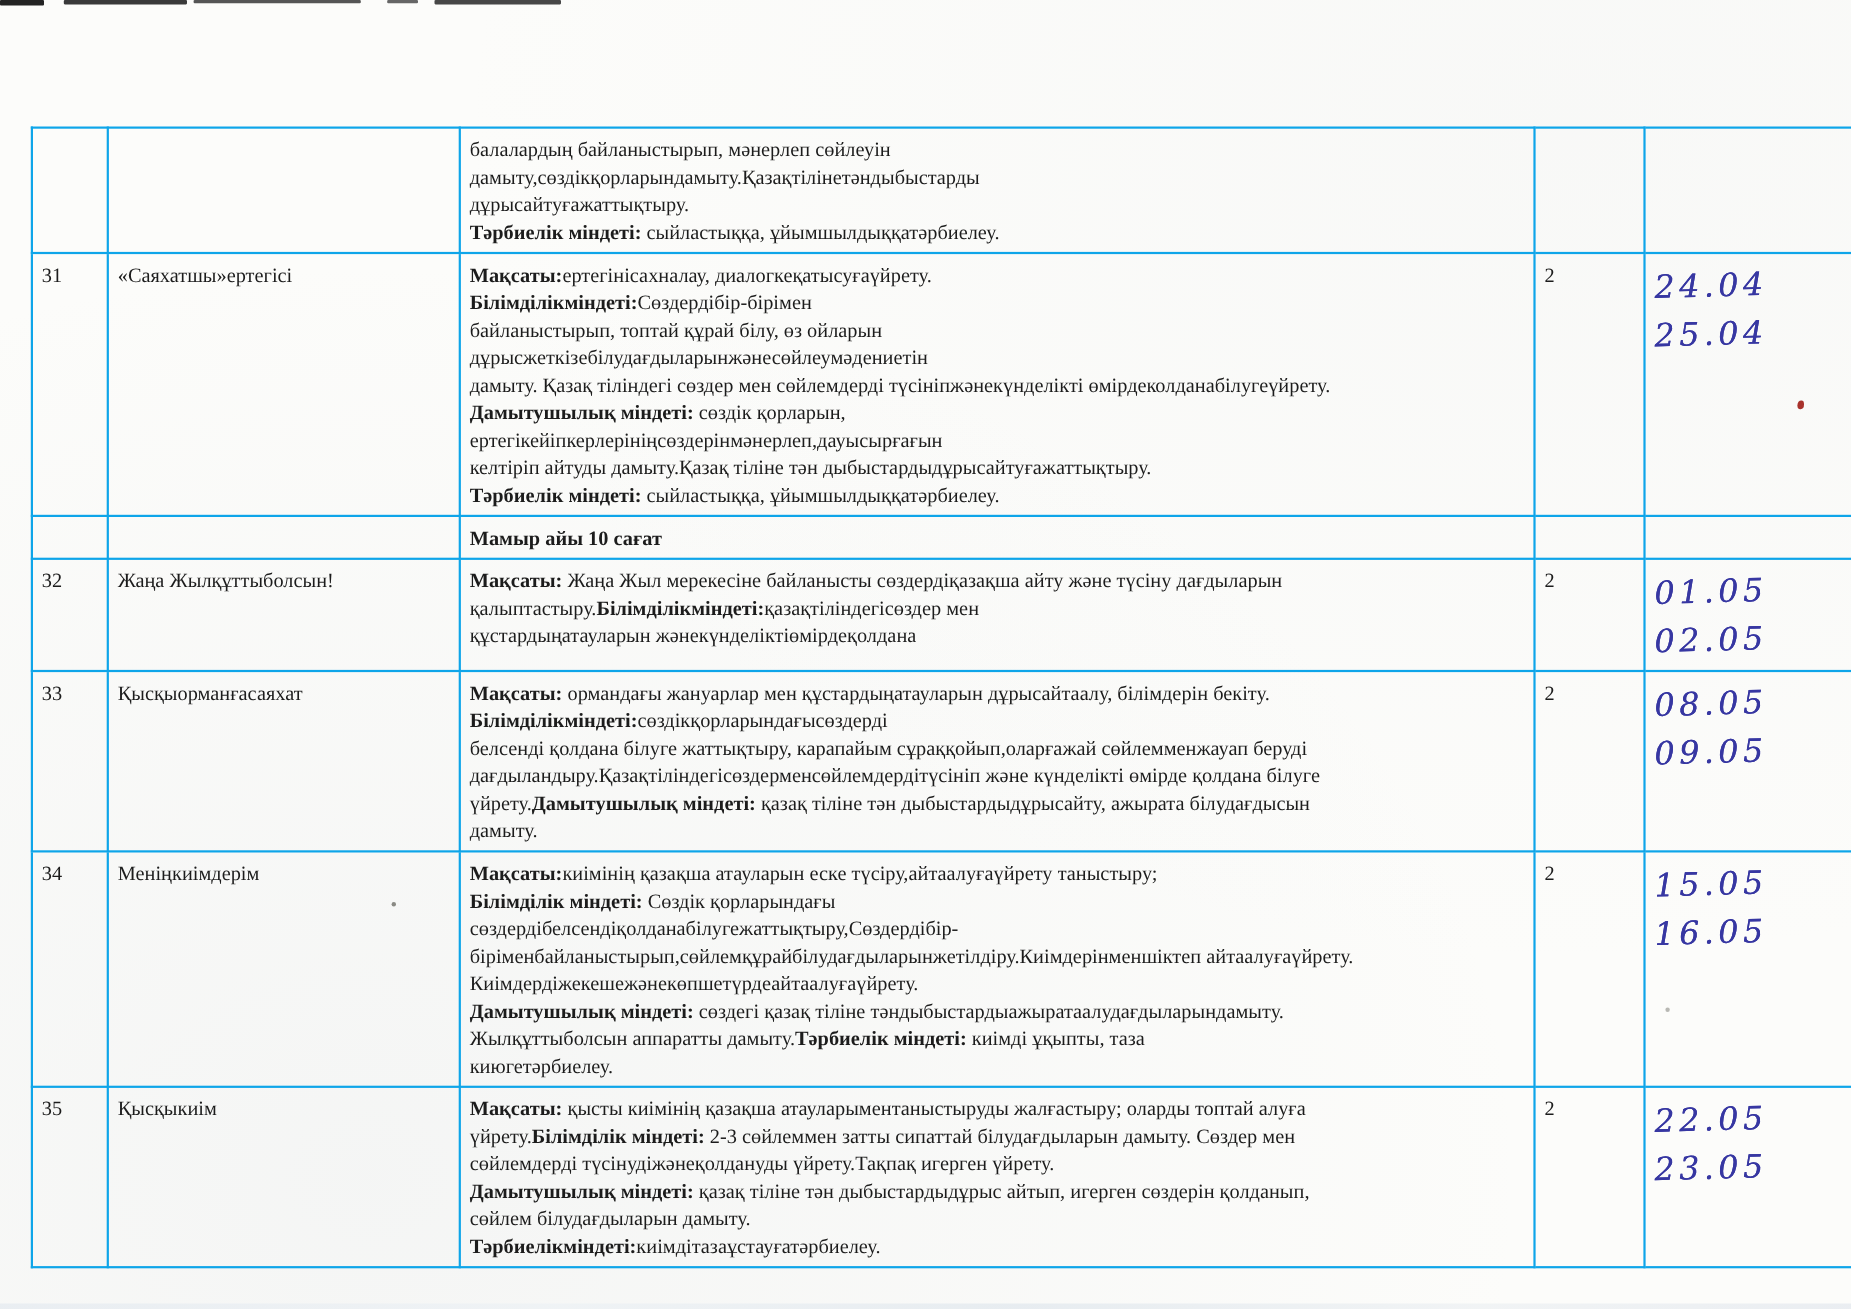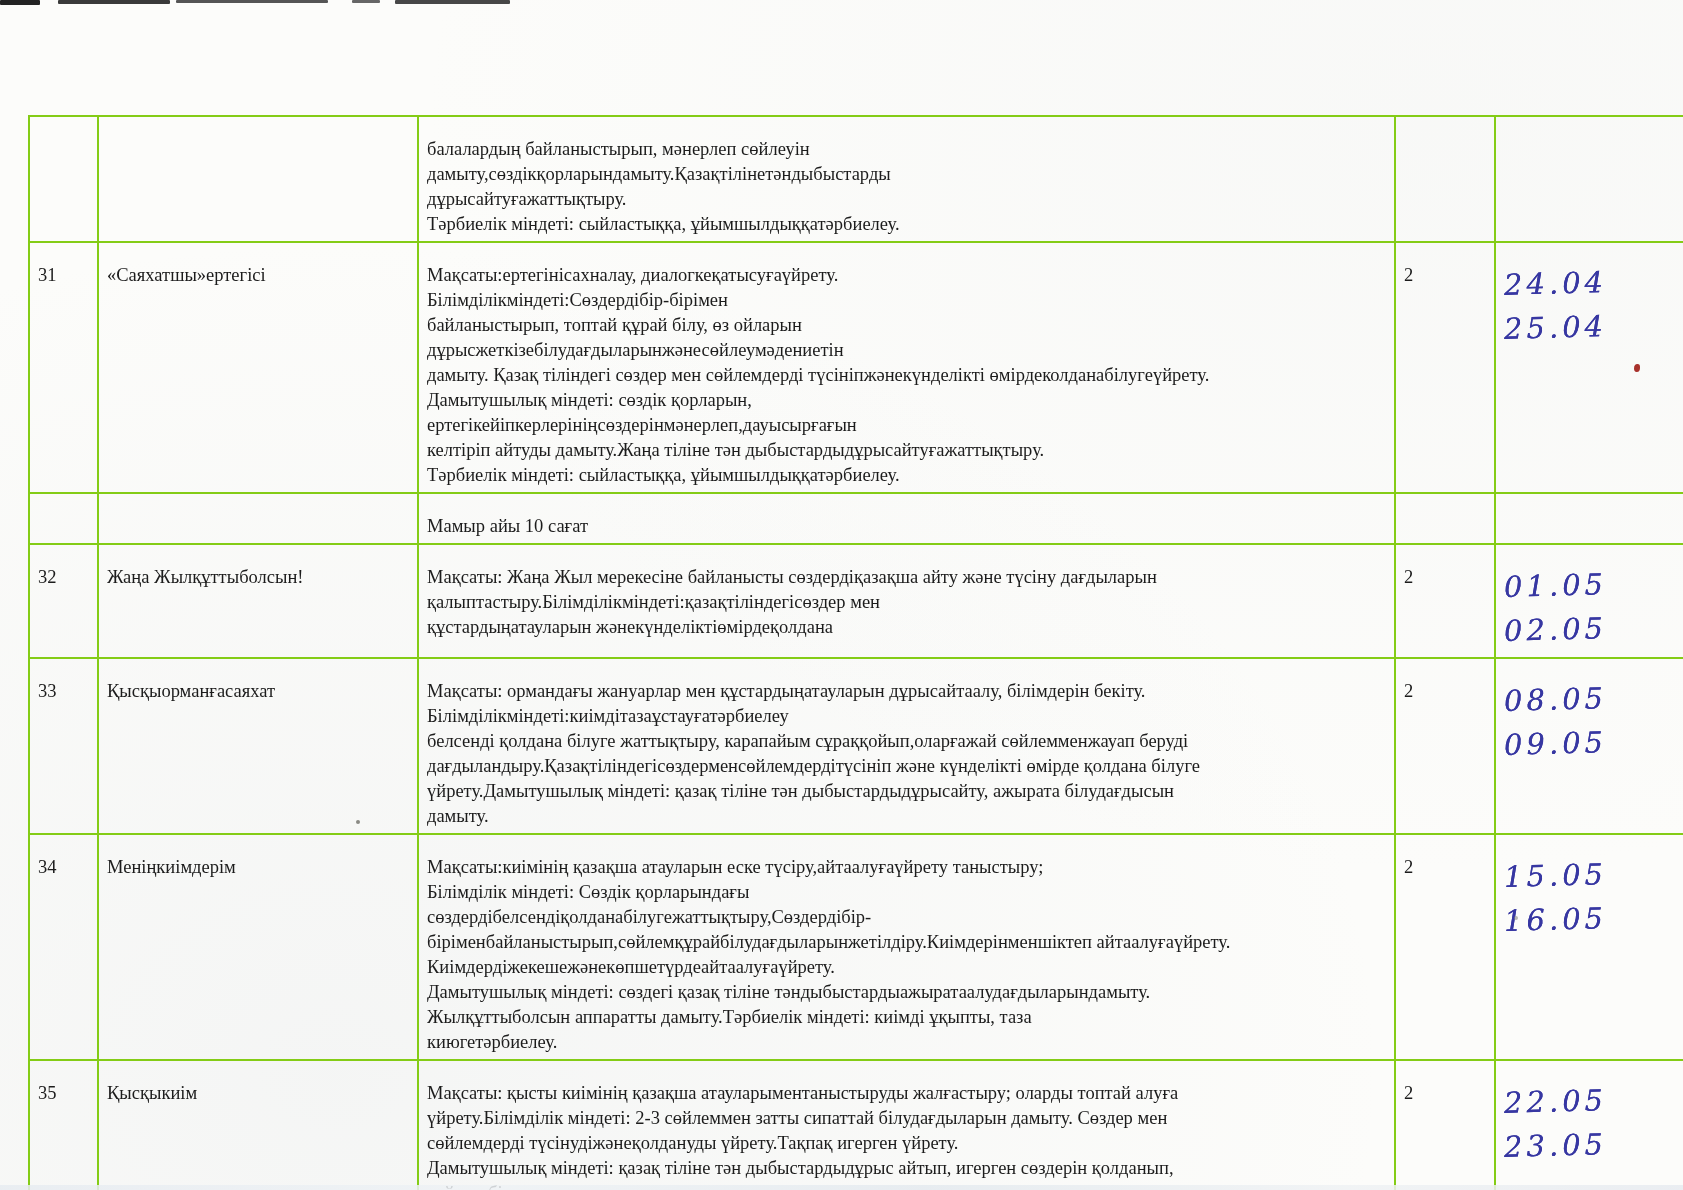--- a/index.html
+++ b/index.html
@@ -20,33 +20,33 @@
       #fcfcfa;
   }
   table.plan{
     position:absolute;
     left:28px;top:115px;
     width:1595px;
     border-collapse:collapse;
     table-layout:fixed;
   }
   table.plan td{
-    border:2px solid #84cc16;
+    border:2px solid #0ea5e9;
     vertical-align:top;
-    padding:20px 8px 4px 8px;
+    padding:8px 8px 4px 8px;
     font-size:18.5px;
     line-height:25px;
   }
   td.c-num{width:51px;padding-left:15px;font-size:19px;margin-left:23px;}
   td.c-topic{width:302px;padding-left:22px;padding-top:8px;font-size:19px;}
   td.c-content{width:959px;padding-left:17px;padding-right:12px;}
   td.c-hours{width:82px;padding-left:9px;font-size:18px;}
   td.c-dates{width:201px;padding-left:14px;padding-top:6px;}
   .line{min-height:25px;}
-  .bold{font-weight:400;}
+  .bold{font-weight:700;}
   
   .hw{
     font-family:"DejaVu Serif", serif;
     font-style:italic;
     font-size:29px;
     line-height:44px;
     letter-spacing:4px;
     color:#3737a2;
     transform:rotate(-1.6deg);
     transform-origin:left center;
@@ -92,21 +92,21 @@
         <td class="c-num">31</td>
         <td class="c-topic">«Саяхатшы»ертегісі</td>
         <td class="c-content">
           <div class="line"><span class="bold">Мақсаты:</span><span>ертегінісахналау, диалогкеқатысуғаүйрету.</span></div>
           <div class="line"><span class="bold">Білімділікміндеті:</span><span>Сөздердібір-бірімен</span></div>
           <div class="line"><span>байланыстырып, топтай құрай білу, өз ойларын</span></div>
           <div class="line"><span>дұрысжеткізебілудағдыларынжәнесөйлеумәдениетін</span></div>
           <div class="line"><span>дамыту. Қазақ тіліндегі сөздер мен сөйлемдерді түсініпжәнекүнделікті өмірдеколданабілугеүйрету.</span></div>
           <div class="line"><span class="bold">Дамытушылық міндеті:</span><span> сөздік қорларын,</span></div>
           <div class="line"><span>ертегікейіпкерлерініңсөздерінмәнерлеп,дауысырғағын</span></div>
-          <div class="line"><span>келтіріп айтуды дамыту.Жаңа тіліне тән дыбыстардыдұрысайтуғажаттықтыру.</span></div>
+          <div class="line"><span>келтіріп айтуды дамыту.Қазақ тіліне тән дыбыстардыдұрысайтуғажаттықтыру.</span></div>
           <div class="line"><span class="bold">Тәрбиелік міндеті:</span><span> сыйластыққа, ұйымшылдыққатәрбиелеу.</span></div>
         </td>
         <td class="c-hours">2</td>
         <td class="c-dates">
           <div class="hw">24.04</div>
           <div class="hw">25.04</div>
         </td>
       </tr>
       <tr>
         <td class="c-num"></td>
@@ -129,21 +129,21 @@
         <td class="c-dates">
           <div class="hw">01.05</div>
           <div class="hw">02.05</div>
         </td>
       </tr>
       <tr>
         <td class="c-num">33</td>
         <td class="c-topic">Қысқыорманғасаяхат</td>
         <td class="c-content">
           <div class="line"><span class="bold">Мақсаты:</span><span> ормандағы жануарлар мен құстардыңатауларын дұрысайтаалу, білімдерін бекіту.</span></div>
-          <div class="line"><span class="bold">Білімділікміндеті:</span><span>киімдітазаұстауғатәрбиелеу</span></div>
+          <div class="line"><span class="bold">Білімділікміндеті:</span><span>сөздікқорларындағысөздерді</span></div>
           <div class="line"><span>белсенді қолдана білуге жаттықтыру, карапайым сұраққойып,оларғажай сөйлемменжауап беруді</span></div>
           <div class="line"><span>дағдыландыру.Қазақтіліндегісөздерменсөйлемдердітүсініп және күнделікті өмірде қолдана білуге</span></div>
           <div class="line"><span>үйрету.</span><span class="bold">Дамытушылық міндеті:</span><span> қазақ тіліне тән дыбыстардыдұрысайту, ажырата білудағдысын</span></div>
           <div class="line"><span>дамыту.</span></div>
         </td>
         <td class="c-hours">2</td>
         <td class="c-dates">
           <div class="hw">08.05</div>
           <div class="hw">09.05</div>
         </td>

